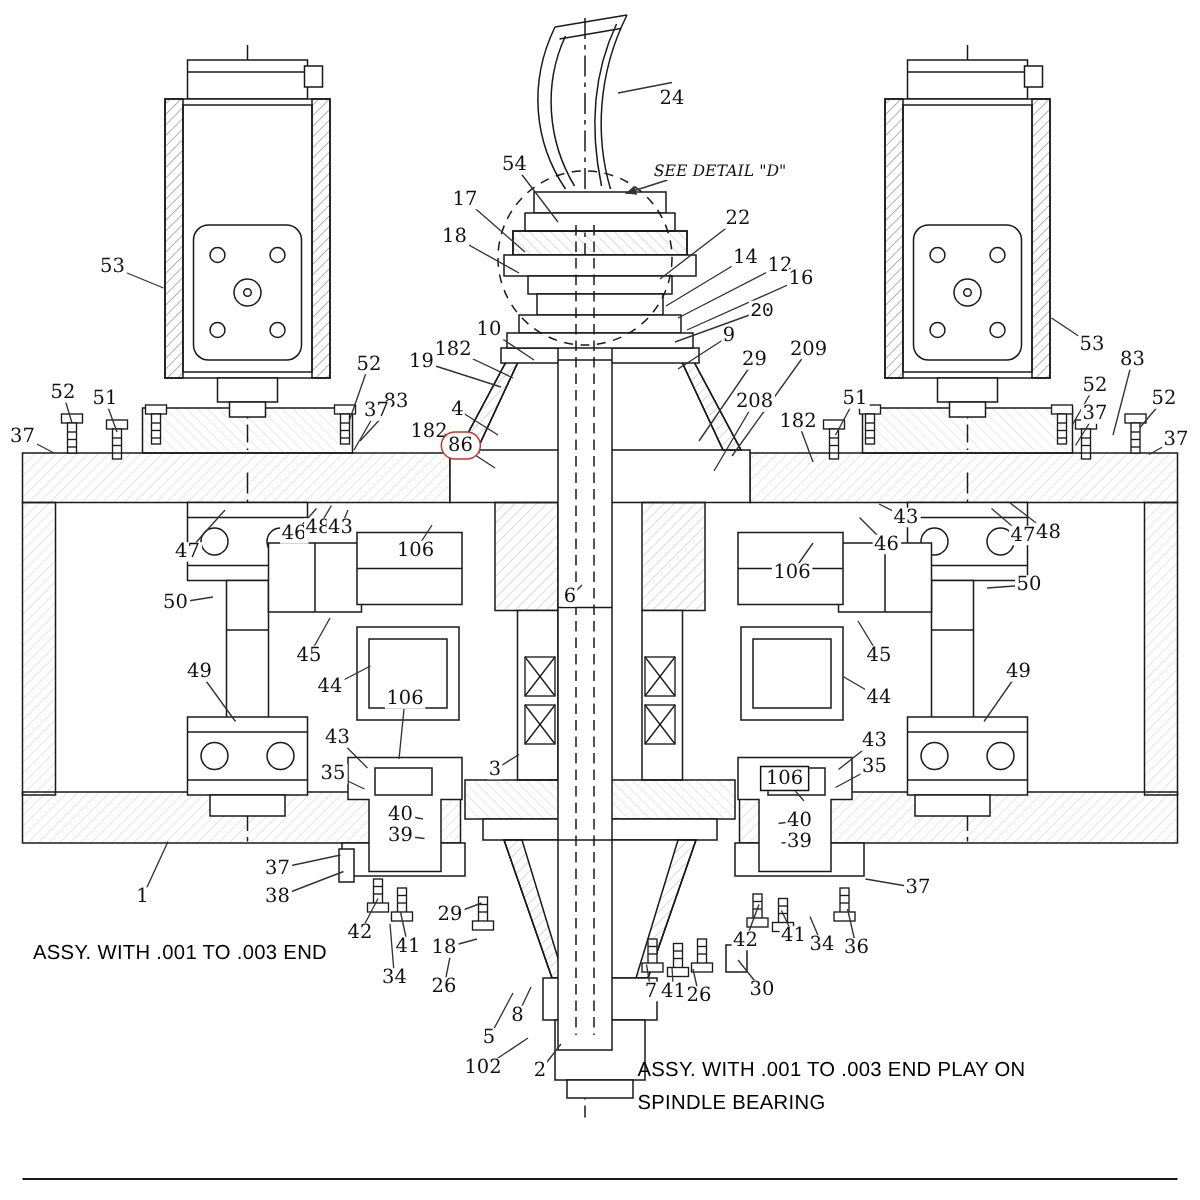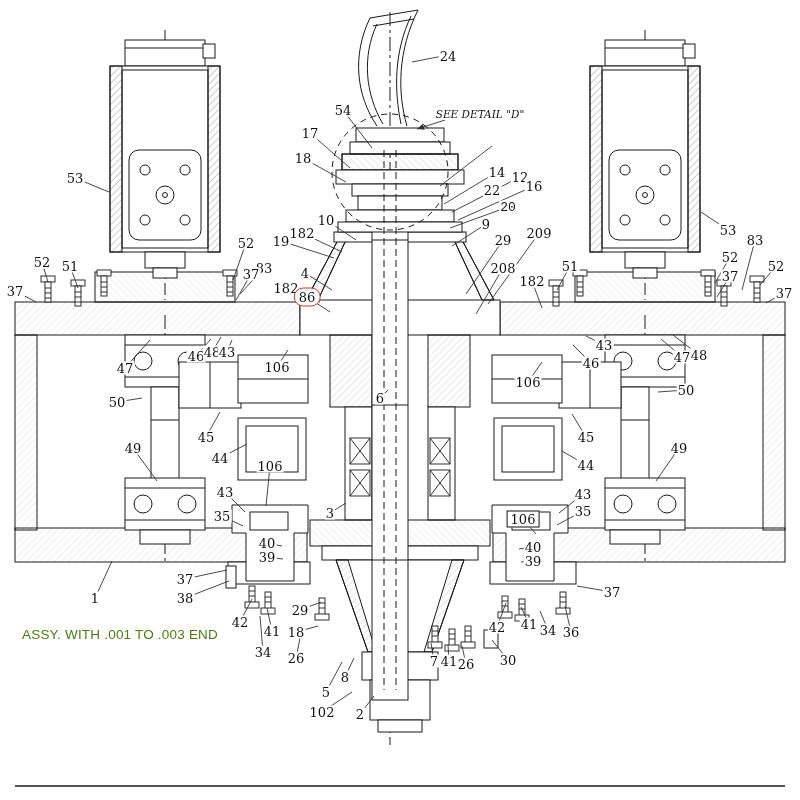--- a/index.html
+++ b/index.html
@@ -15,21 +15,21 @@
     position:absolute; transform:translate(-50%,-50%);
     font-family:"DejaVu Serif", serif; font-size:13px; line-height:1;
     color:#111; background:#fff; padding:0 1px; white-space:nowrap;
   }
   .part-label.circled {
     border:1.5px solid var(--highlight,#c0392b); border-radius:999px; padding:2px 4px;
   }
   .part-label.boxed { border:1px solid #111; padding:1px 3px; }
   .assy-note {
     position:absolute; font-family:"Liberation Sans", sans-serif;
-    font-size:13.5px; line-height:1.62; color:#4d7c0f; letter-spacing:.2px; white-space:nowrap;
+    font-size:13.5px; line-height:1.62; color:#000000; letter-spacing:.2px; white-space:nowrap;
   }
   .detail-callout {
     position:absolute; transform:translate(-50%,-50%);
     font-family:"DejaVu Serif", serif; font-style:italic; font-size:10.5px;
     color:#111; background:#fff; padding:0 1px; white-space:nowrap;
   }
 </style>
 </head>
 <body>
 
@@ -338,26 +338,30 @@
       <line x1="345" y1="677" x2="354" y2="658" class="leader"></line>
       <line x1="322" y1="712" x2="352" y2="692" class="leader"></line>
       <line x1="360" y1="714" x2="374" y2="696" class="leader"></line>
       <line x1="445" y1="120" x2="417" y2="129" class="leader" marker-end="url(#arrowhead)"></line>
     </svg>
 
   <div id="label-layer">
     <div class="assy-note" style="left:22px; top:624px;">
       <div>ASSY. WITH .001 TO .003 END</div>
     </div>
+    <div class="assy-note" style="left:425px; top:702px;">
+      <div>ASSY. WITH .001 TO .003 END PLAY ON</div>
+      <div>SPINDLE BEARING</div>
+    </div>
     <span id="detail-callout" class="detail-callout" style="left: 480px; top: 114px;">SEE DETAIL "D"</span>
-  <span class="part-label" style="left: 448px; top: 56px; text-align: right;">24</span>
+  <span class="part-label" style="left: 448px; top: 66px; text-align: right;">24</span>
       <span class="part-label" style="left: 343px; top: 110px;">54</span>
       <span class="part-label" style="left: 310px; top: 133px;">17</span>
       <span class="part-label" style="left: 303px; top: 158px;">18</span>
-      <span class="part-label" style="left: 492px; top: 146px; margin-top: 44px;">22</span>
+      <span class="part-label" style="left: 492px; top: 146px;">22</span>
       <span class="part-label" style="left: 497px; top: 172px;">14</span>
       <span class="part-label" style="left: 520px; top: 177px;">12</span>
       <span class="part-label" style="left: 534px; top: 186px;">16</span>
       <span class="part-label" style="left: 508px; top: 207px; font-family: Liberation Mono, monospace;">20</span>
       <span class="part-label" style="left: 326px; top: 220px;">10</span>
       <span class="part-label" style="left: 302px; top: 233px;">182</span>
       <span class="part-label" style="left: 281px; top: 241px;">19</span>
       <span class="part-label" style="left: 486px; top: 224px;">9</span>
       <span class="part-label" style="left: 503px; top: 240px;">29</span>
       <span class="part-label" style="left: 539px; top: 233px;">209</span>

